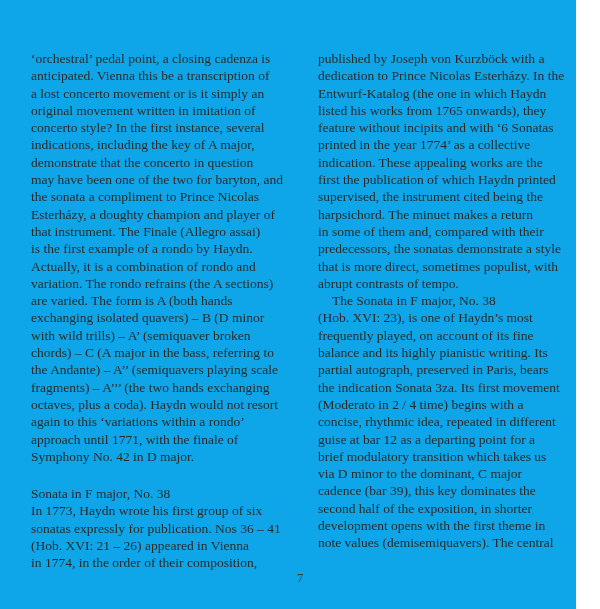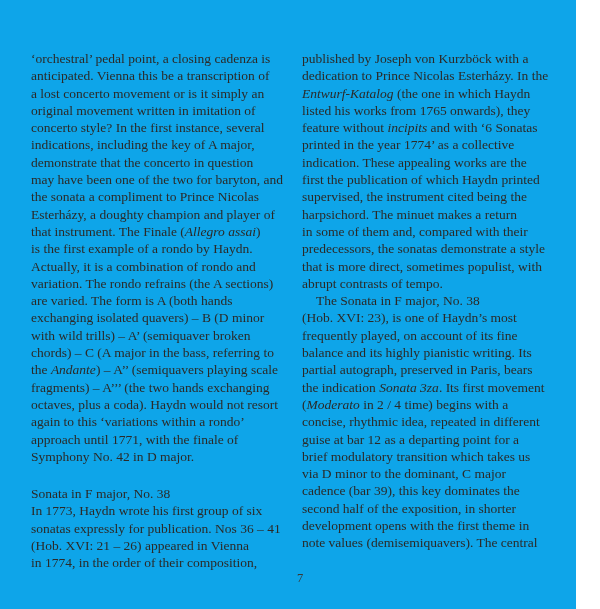--- a/index.html
+++ b/index.html
@@ -17,25 +17,25 @@
     overflow: hidden;
   }
   .col {
     position: absolute;
     top: 50px;
     font-size: 13.5px;
     line-height: 17.3px;
     letter-spacing: 0px;
   }
   .col-left  { left: 31px;  width: 276px; }
-  .col-right { left: 302px; width: 266px; }
+  .col-right { left: 318px; width: 266px; }
   .line { min-height: 17.3px; white-space: nowrap; }
   .line.spacer { height: 20px; min-height: 20px; }
   .line.indent { text-indent: 14px; }
-  .it { font-style: italic; }
+  .it { }
   .bd { font-weight: normal; }
   .page-number {
     position: absolute;
     top: 571px;
     left: 0;
     width: 600px;
     text-align: center;
     font-size: 12.5px;
     color: #3a3936;
   }

